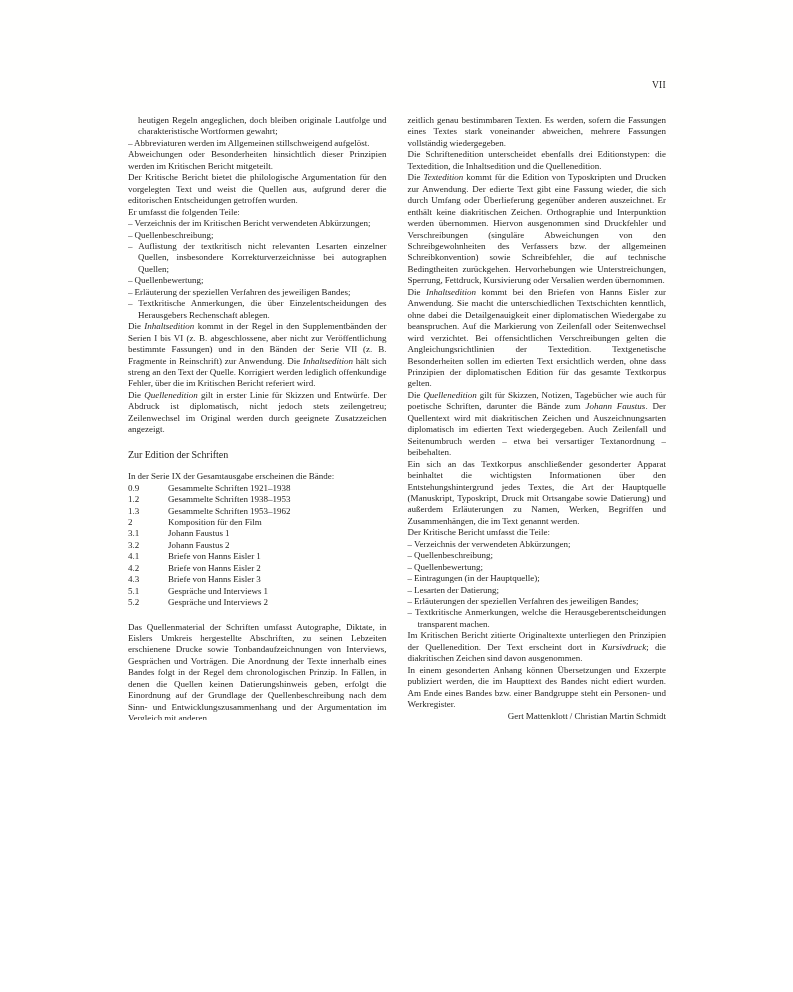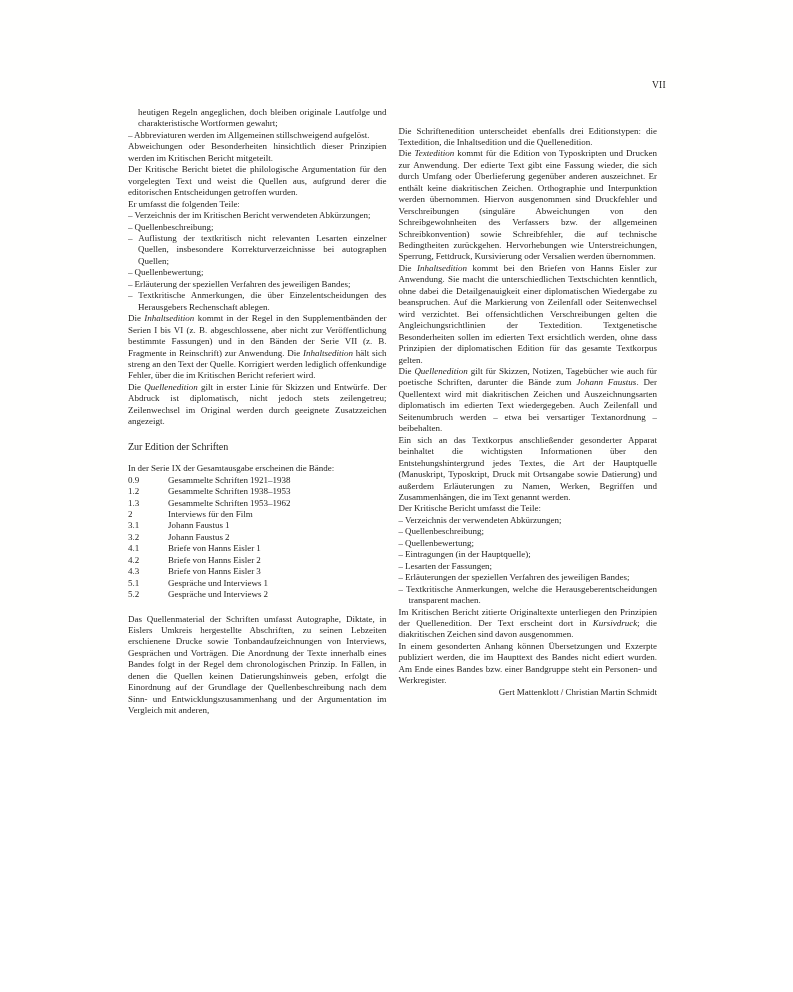--- a/index.html
+++ b/index.html
@@ -17,25 +17,25 @@
     position: absolute;
     top: 80px;
     right: 127px;
     font-size: 9.5px;
     line-height: 11px;
     letter-spacing: 0.3px;
   }
   .content {
     position: absolute;
     left: 128px;
-    top: 107px;
+    top: 115px;
     width: 538px;
     display: flex;
-    gap: 12px;
-    align-items: center;
+    gap: 21px;
+    align-items: flex-start;
   }
   .col {
     width: 258.5px;
     font-size: 9px;
     line-height: 11.45px;
     text-align: justify;
     hyphens: auto;
     -webkit-hyphens: auto;
     word-spacing: -0.2px;
   }
@@ -85,21 +85,21 @@
           <div class="book-row">
             <span class="book-num">1.2</span>
             <span class="book-title">Gesammelte Schriften 1938–1953</span>
           </div>
           <div class="book-row">
             <span class="book-num">1.3</span>
             <span class="book-title">Gesammelte Schriften 1953–1962</span>
           </div>
           <div class="book-row">
             <span class="book-num">2</span>
-            <span class="book-title">Interviews für den Film</span>
+            <span class="book-title">Komposition für den Film</span>
           </div>
           <div class="book-row">
             <span class="book-num">3.1</span>
             <span class="book-title">Johann Faustus 1</span>
           </div>
           <div class="book-row">
             <span class="book-num">3.2</span>
             <span class="book-title">Johann Faustus 2</span>
           </div>
           <div class="book-row">
@@ -119,31 +119,32 @@
             <span class="book-title">Gespräche und Interviews 1</span>
           </div>
           <div class="book-row">
             <span class="book-num">5.2</span>
             <span class="book-title">Gespräche und Interviews 2</span>
           </div>
         </div>
         <div class="para space-before">Das Quellenmaterial der Schriften umfasst Autographe, Diktate, in Eislers Umkreis hergestellte Abschriften, zu seinen Lebzeiten erschienene Drucke sowie Tonbandaufzeichnungen von Interviews, Gesprächen und Vorträgen. Die Anordnung der Texte innerhalb eines Bandes folgt in der Regel dem chronologischen Prinzip. In Fällen, in denen die Quellen keinen Datierungshinweis geben, erfolgt die Einordnung auf der Grundlage der Quellenbeschreibung nach dem Sinn- und Entwicklungszusammenhang und der Argumentation im Vergleich mit anderen,</div>
       </div>
     <div class="col" id="col-right">
+        <div class="para">zeitlich genau bestimmbaren Texten. Es werden, sofern die Fassungen eines Textes stark voneinander abweichen, mehrere Fassungen vollständig wiedergegeben.</div>
         <div class="para">Die Schriftenedition unterscheidet ebenfalls drei Editionstypen: die Textedition, die Inhaltsedition und die Quellenedition.</div>
         <div class="para"><span>Die </span><i>Textedition</i><span> kommt für die Edition von Typoskripten und Drucken zur Anwendung. Der edierte Text gibt eine Fassung wieder, die sich durch Umfang oder Überlieferung gegenüber anderen auszeichnet. Er enthält keine diakritischen Zeichen. Orthographie und Interpunktion werden übernommen. Hiervon ausgenommen sind Druckfehler und Verschreibungen (singuläre Abweichungen von den Schreibgewohnheiten des Verfassers bzw. der allgemeinen Schreibkonvention) sowie Schreibfehler, die auf technische Bedingtheiten zurückgehen. Hervorhebungen wie Unterstreichungen, Sperrung, Fettdruck, Kursivierung oder Versalien werden übernommen.</span></div>
         <div class="para"><span>Die </span><i>Inhaltsedition</i><span> kommt bei den Briefen von Hanns Eisler zur Anwendung. Sie macht die unterschiedlichen Textschichten kenntlich, ohne dabei die Detailgenauigkeit einer diplomatischen Wiedergabe zu beanspruchen. Auf die Markierung von Zeilenfall oder Seitenwechsel wird verzichtet. Bei offensichtlichen Verschreibungen gelten die Angleichungsrichtlinien der Textedition. Textgenetische Besonderheiten sollen im edierten Text ersichtlich werden, ohne dass Prinzipien der diplomatischen Edition für das gesamte Textkorpus gelten.</span></div>
         <div class="para"><span>Die </span><i>Quellenedition</i><span> gilt für Skizzen, Notizen, Tagebücher wie auch für poetische Schriften, darunter die Bände zum </span><i>Johann Faustus</i><span>. Der Quellentext wird mit diakritischen Zeichen und Auszeichnungsarten diplomatisch im edierten Text wiedergegeben. Auch Zeilenfall und Seitenumbruch werden – etwa bei versartiger Textanordnung – beibehalten.</span></div>
         <div class="para">Ein sich an das Textkorpus anschließender gesonderter Apparat beinhaltet die wichtigsten Informationen über den Entstehungshintergrund jedes Textes, die Art der Hauptquelle (Manuskript, Typoskript, Druck mit Ortsangabe sowie Datierung) und außerdem Erläuterungen zu Namen, Werken, Begriffen und Zusammenhängen, die im Text genannt werden.</div>
         <div class="para">Der Kritische Bericht umfasst die Teile:</div>
         <div class="li">– Verzeichnis der verwendeten Abkürzungen;</div>
         <div class="li">– Quellenbeschreibung;</div>
         <div class="li">– Quellenbewertung;</div>
         <div class="li">– Eintragungen (in der Hauptquelle);</div>
-        <div class="li">– Lesarten der Fassungen;</div>
+        <div class="li">– Lesarten der Datierung;</div>
         <div class="li">– Erläuterungen der speziellen Verfahren des jeweiligen Bandes;</div>
         <div class="li">– Textkritische Anmerkungen, welche die Herausgeberentscheidungen transparent machen.</div>
         <div class="para"><span>Im Kritischen Bericht zitierte Originaltexte unterliegen den Prinzipien der Quellenedition. Der Text erscheint dort in </span><i>Kursivdruck</i><span>; die diakritischen Zeichen sind davon ausgenommen.</span></div>
         <div class="para">In einem gesonderten Anhang können Übersetzungen und Exzerpte publiziert werden, die im Haupttext des Bandes nicht ediert wurden. Am Ende eines Bandes bzw. einer Bandgruppe steht ein Personen- und Werkregister.</div>
         <div class="para signature">Gert Mattenklott / Christian Martin Schmidt</div>
       </div>
   </div>
 </div>
 
 </body></html>

